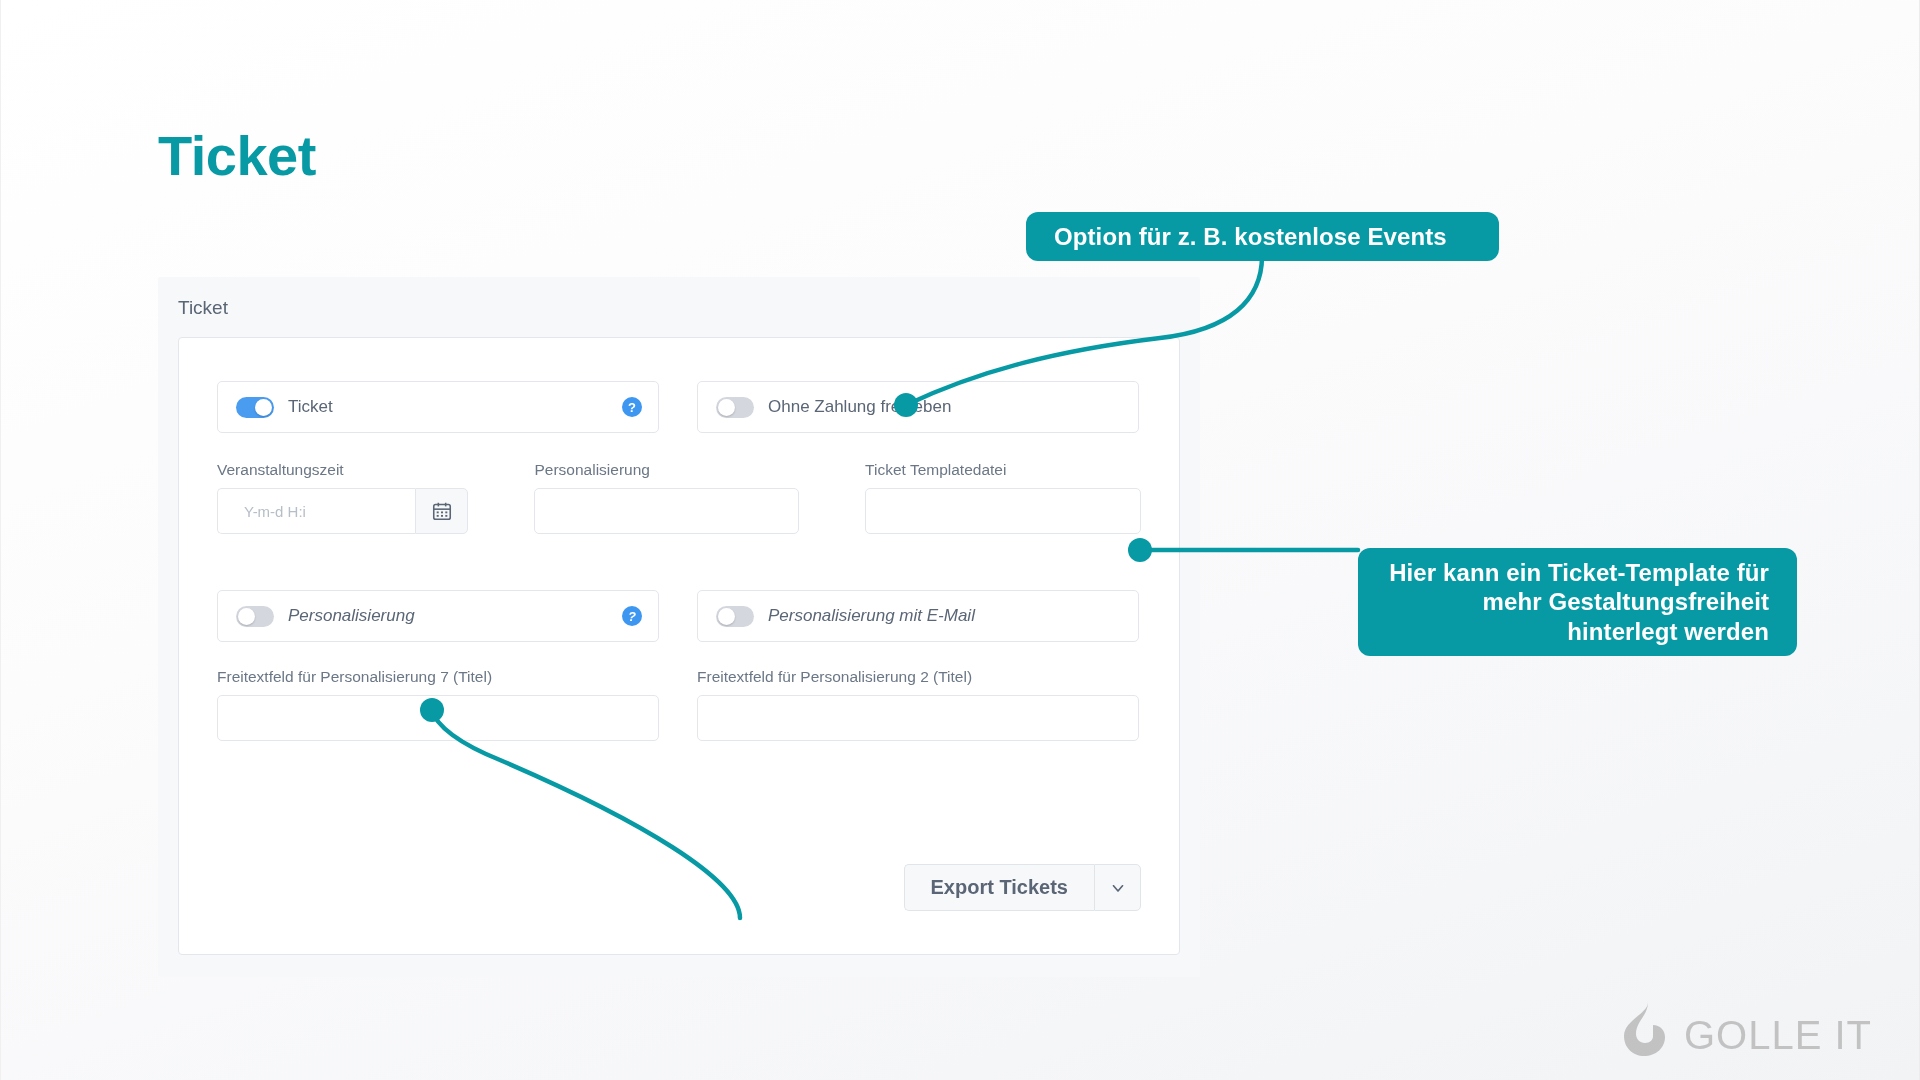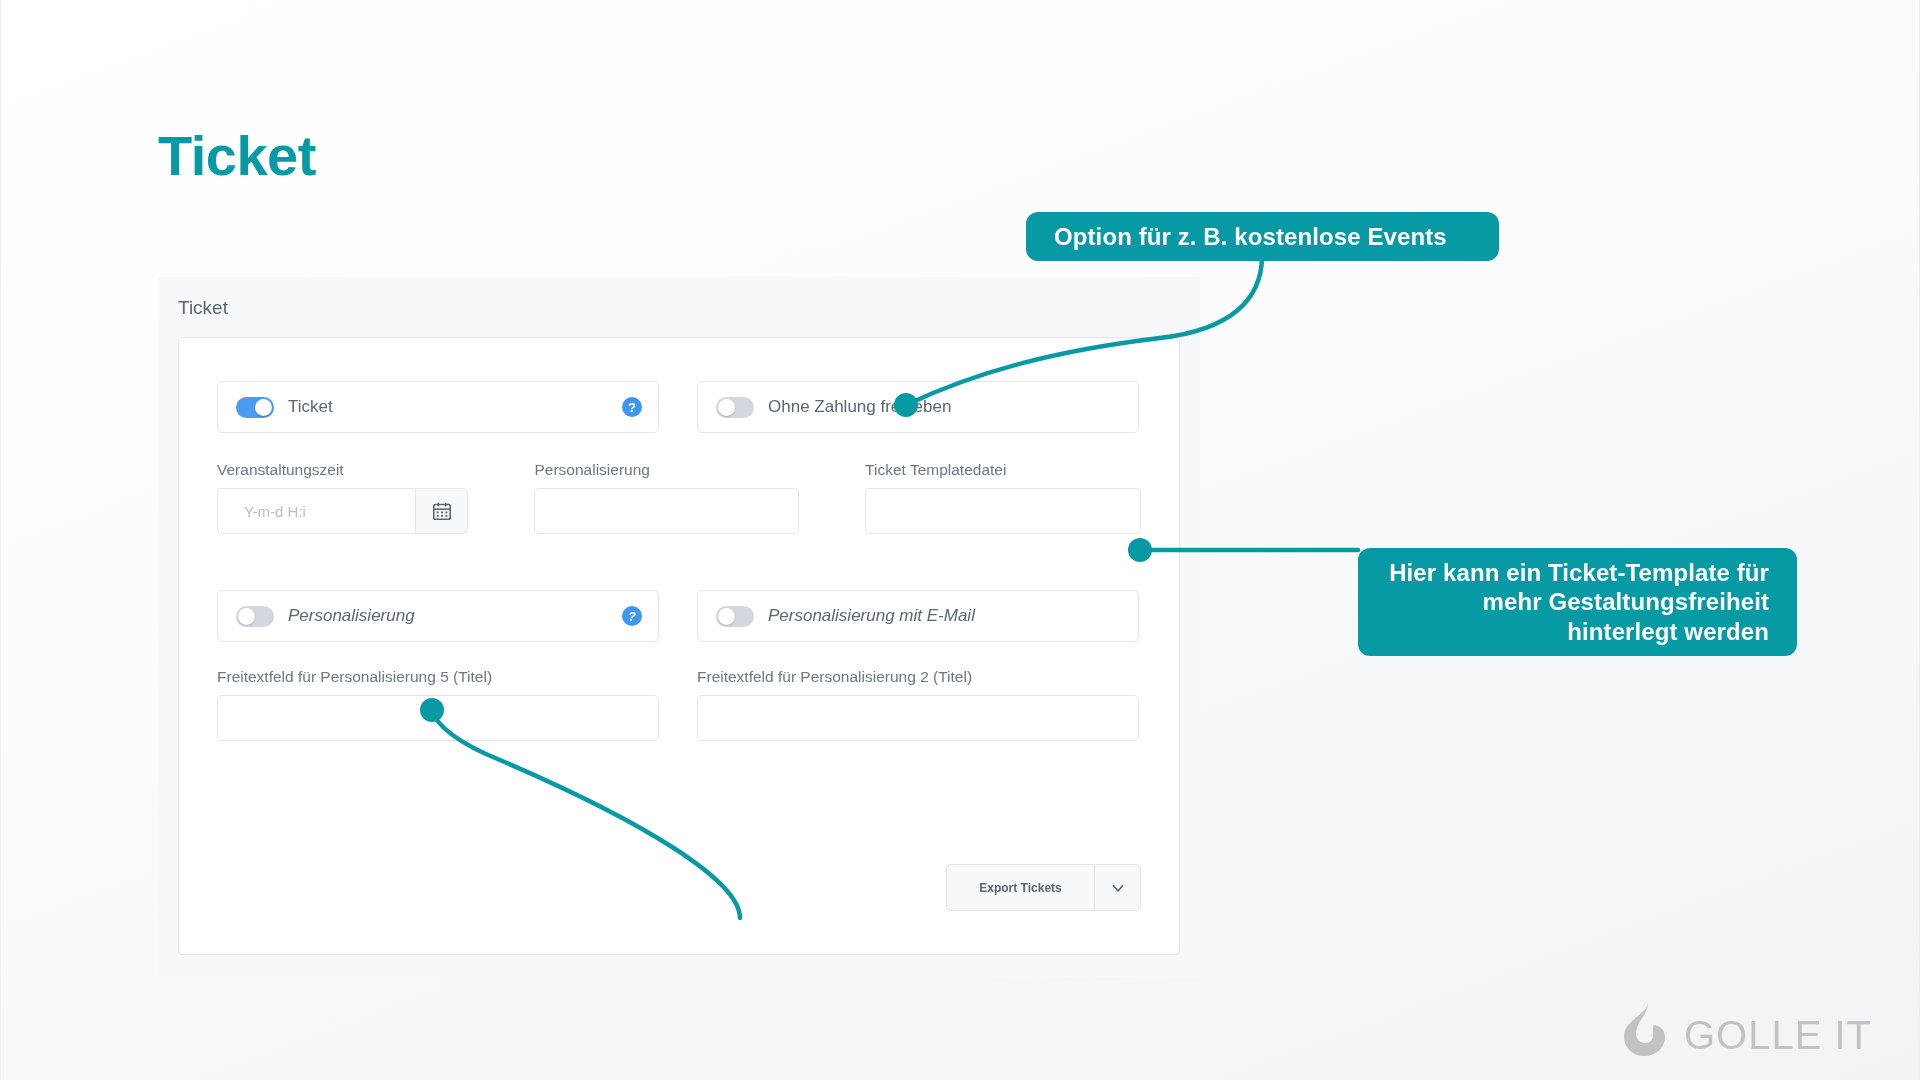--- a/index.html
+++ b/index.html
@@ -204,21 +204,21 @@
   .btn-main {
     height: 47px;
     min-width: 148px;
     padding: 0 26px;
     background: #f7f8fa;
     border: 1px solid #e0e5ea;
     border-right: none;
     border-top-left-radius: 5px;
     border-bottom-left-radius: 5px;
     font-family: "Liberation Sans", sans-serif;
-    font-size: 12px;
+    font-size: 20px;
     font-weight: 700;
     color: #5a6676;
     cursor: pointer;
   }
   .btn-caret {
     width: 47px;
     height: 47px;
     background: #f7f8fa;
     border: 1px solid #e0e5ea;
     border-top-right-radius: 5px;
@@ -364,21 +364,21 @@
               </span>
               <span class="toggle-label">Personalisierung mit E-Mail</span>
             </div>
           </div>
 
         </div>
 
         <div class="row mt-row-3">
 
           <div class="col col-left">
-            <span class="field-label">Freitextfeld für Personalisierung 5 (Titel)</span>
+            <span class="field-label">Freitextfeld für Personalisierung 7 (Titel)</span>
             <input class="text-input" type="text" placeholder="" style="">
           </div>
 
           <div class="col col-toggle-right">
             <span class="field-label">Freitextfeld für Personalisierung 2 (Titel)</span>
             <input class="text-input" type="text" placeholder="" style="">
           </div>
 
         </div>
 

